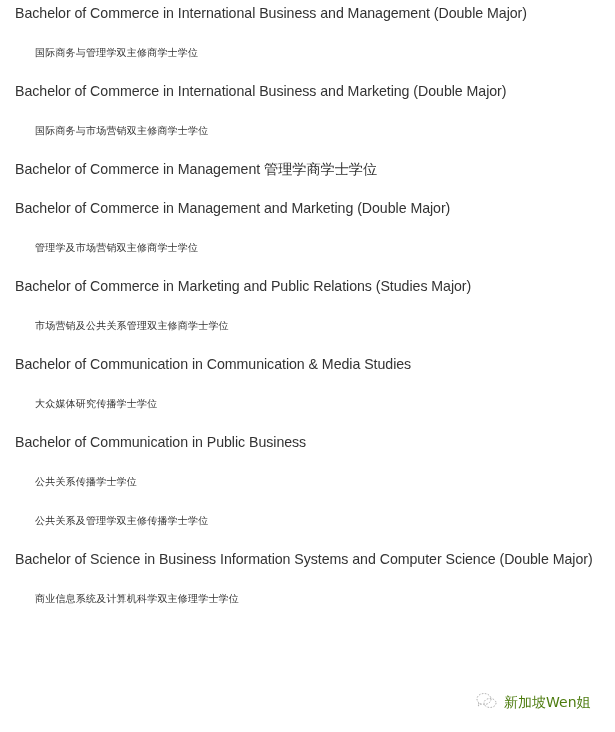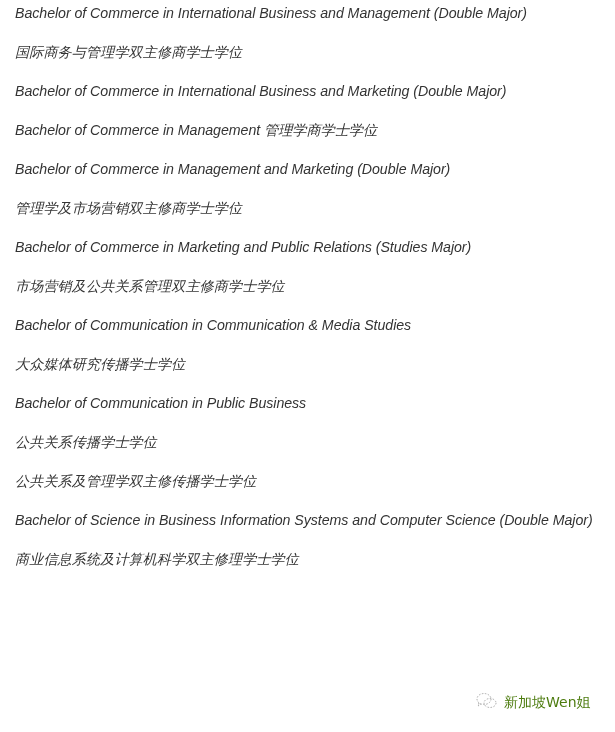--- a/index.html
+++ b/index.html
@@ -20,26 +20,26 @@
       left: 15px;
       top: 0;
       right: 0;
     }
     .line {
       height: 39px;
       line-height: 27px;
       font-size: 14.2px;
       white-space: nowrap;
       letter-spacing: -0.05px;
-      font-style: italic;
     }
     .line.zh {
       font-family: "DejaVu Sans", sans-serif;
-      font-size: 14px;
+      font-size: 10px;
       letter-spacing: 0.2px;
+      margin-left: 20px;
     }
     .watermark {
       position: absolute;
       left: 476px;
       top: 692px;
       display: flex;
       align-items: center;
       gap: 6px;
       color: #4d7c0f;
       font-size: 14px;
@@ -50,20 +50,21 @@
       height: 18px;
     }
   </style>
 </head>
 <body>
 
 <div class="content">
   <div class="line">Bachelor of Commerce in International Business and Management (Double Major)</div>
   <div class="line zh">国际商务与管理学双主修商学士学位</div>
   <div class="line">Bachelor of Commerce in International Business and Marketing (Double Major)</div>
+  <div class="line zh">国际商务与市场营销双主修商学士学位</div>
   <div class="line">Bachelor of Commerce in Management 管理学商学士学位</div>
   <div class="line">Bachelor of Commerce in Management and Marketing (Double Major)</div>
   <div class="line zh">管理学及市场营销双主修商学士学位</div>
   <div class="line">Bachelor of Commerce in Marketing and Public Relations (Studies Major)</div>
   <div class="line zh">市场营销及公共关系管理双主修商学士学位</div>
   <div class="line">Bachelor of Communication in Communication &amp; Media Studies</div>
   <div class="line zh">大众媒体研究传播学士学位</div>
   <div class="line">Bachelor of Communication in Public Business</div>
   <div class="line zh">公共关系传播学士学位</div>
   <div class="line zh">公共关系及管理学双主修传播学士学位</div>

